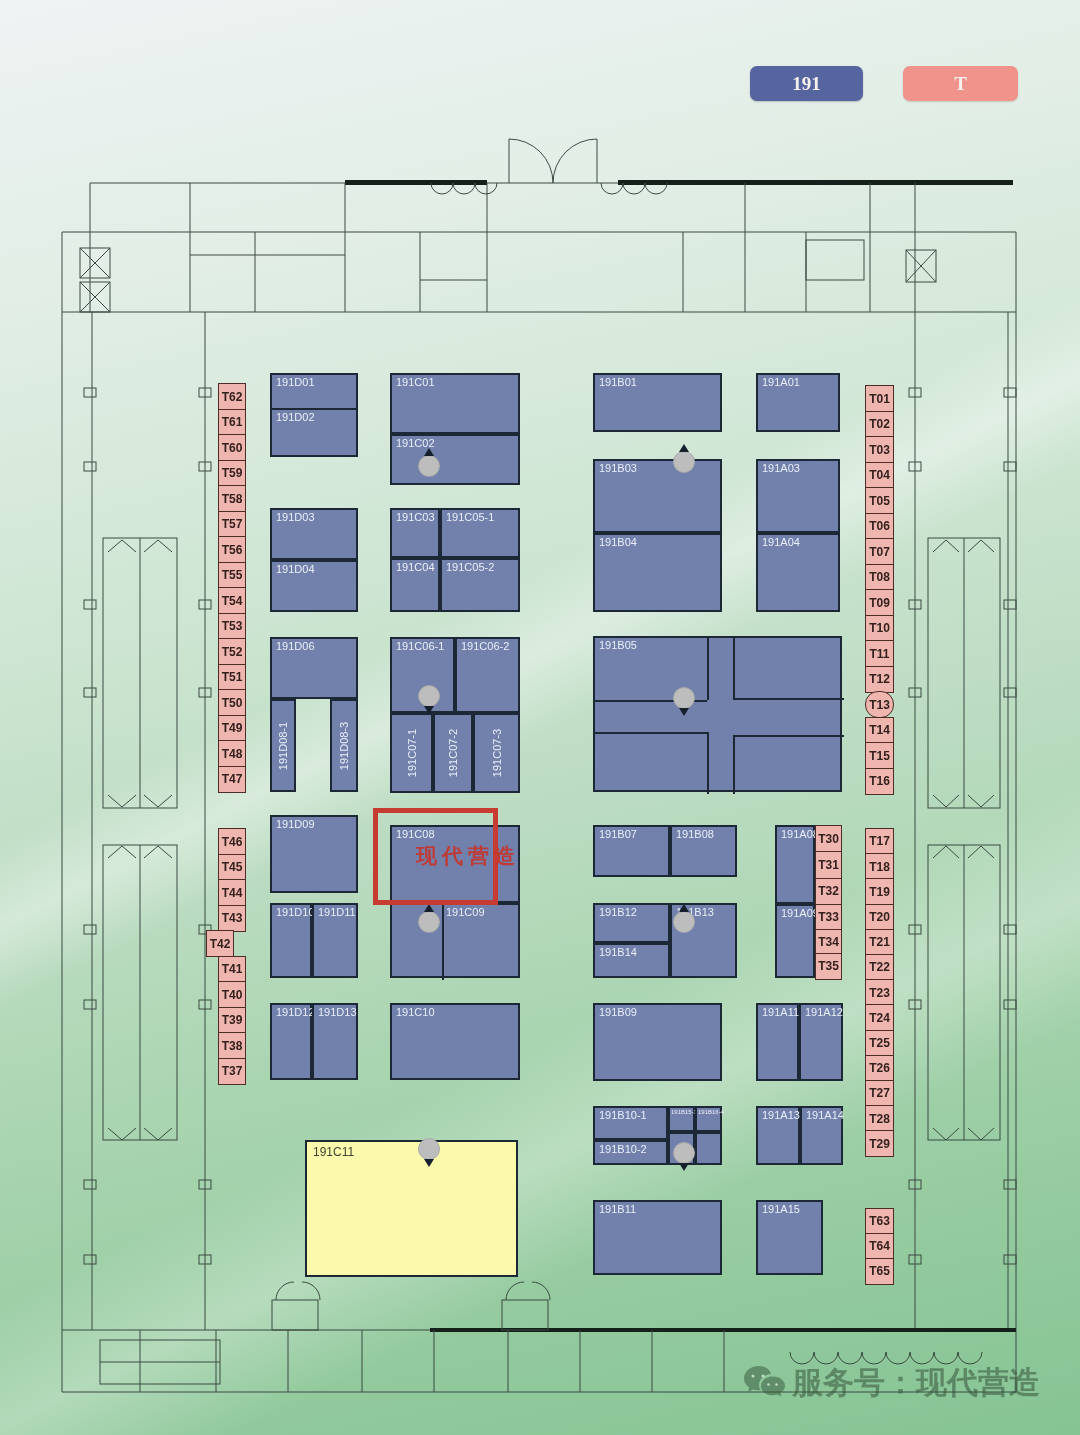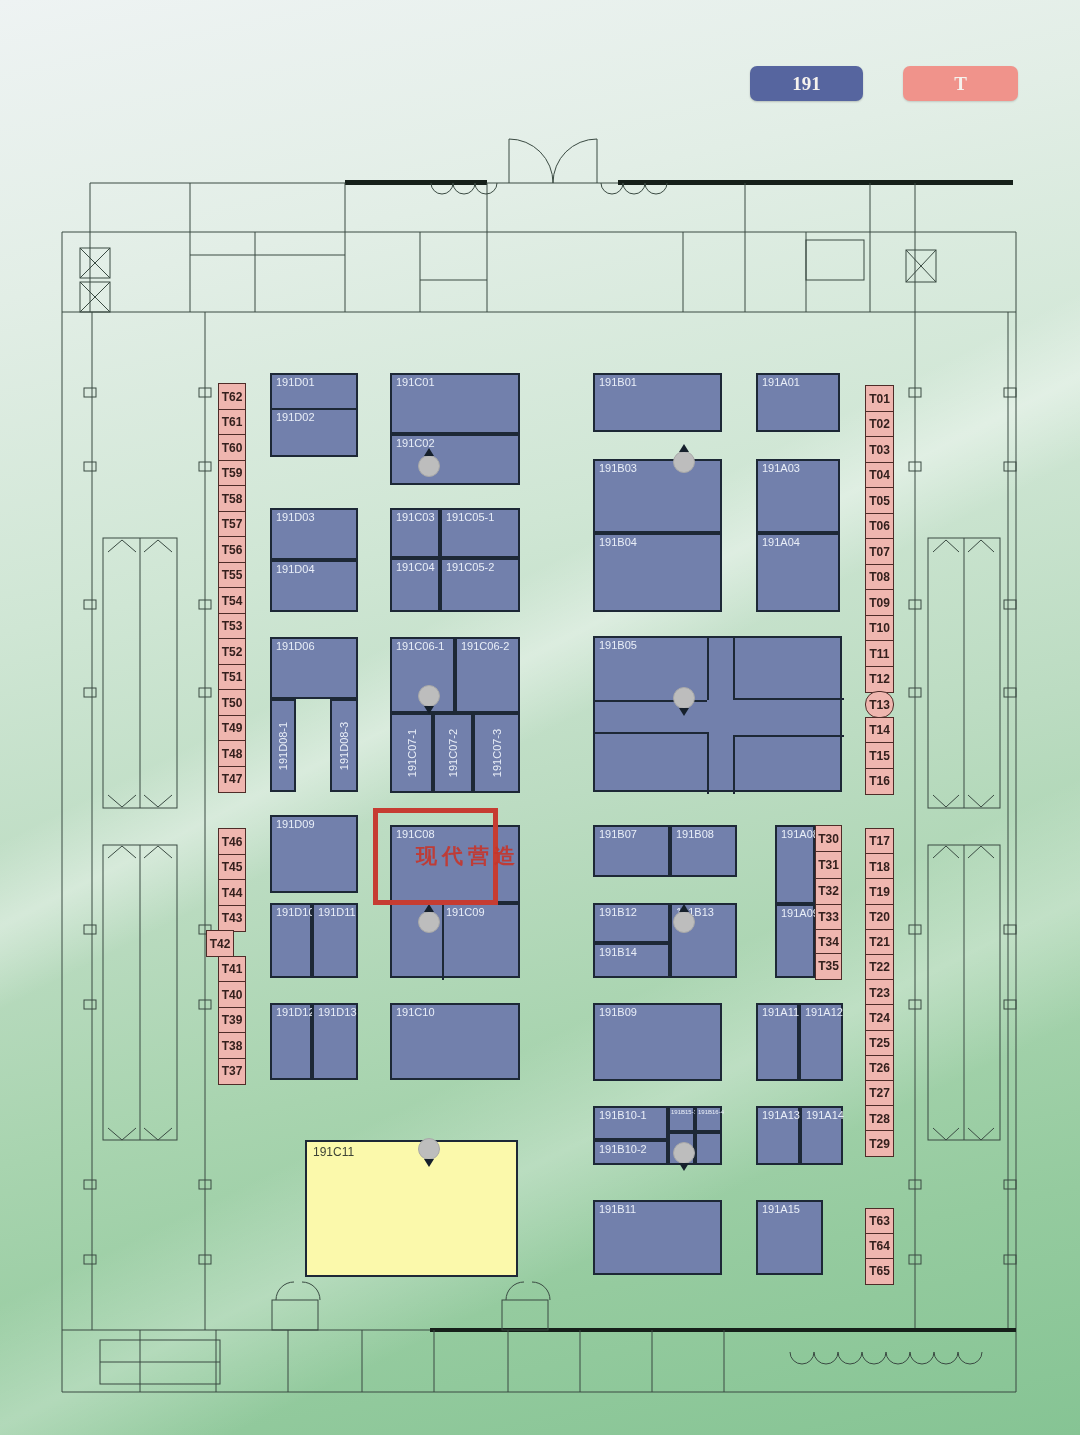--- a/index.html
+++ b/index.html
@@ -405,13 +405,28 @@
       <div class="pillar down" style="left: 673px; top: 687px;"></div>
       <div class="pillar up" style="left: 418px; top: 911px;"></div>
       <div class="pillar up" style="left: 673px; top: 911px;"></div>
       <div class="pillar down" style="left: 418px; top: 1138px;"></div>
       <div class="pillar down" style="left: 673px; top: 1142px;"></div>
     </div>
 
   <div class="hl-box" id="hl-box" style="left: 373px; top: 808px; width: 125px; height: 97px;"></div>
   <div class="hl-label" id="hl-label" style="left: 416px; top: 842px;">现代营造</div>
 
+  <div class="watermark">
+    <svg width="44" height="40" viewBox="0 0 44 40">
+      <g fill="rgba(52,84,58,0.5)">
+        <path d="M17,3 C8,3 2,9 2,15.5 c0,3.7 2,6.9 5.2,9.1 L6,29 l5-2.6 c1.8,.5 3.8,.8 6,.8 .5,0 1,0 1.5,-.1 C17.6,25.8 17,24 17,22 c0,-6 5.4,-10.6 12.2,-10.9 C27.8,6.4 22.9,3 17,3 z"></path>
+        <path d="M30.5,13.5 c-6.4,0 -11.5,4.2 -11.5,9.4 0,5.2 5.1,9.4 11.5,9.4 1.6,0 3.2,-.3 4.6,-.8 L39.5,33.5 l-1,-3.6 c2.7,-1.7 4.5,-4.4 4.5,-7 0,-5.2 -5.1,-9.4 -12.5,-9.4 z"></path>
+      </g>
+      <g fill="rgba(210,230,212,0.85)">
+        <circle cx="11" cy="13" r="1.6"></circle>
+          <circle cx="21" cy="13" r="1.6"></circle>
+        <circle cx="26.5" cy="21.5" r="1.3"></circle>
+          <circle cx="34.5" cy="21.5" r="1.3"></circle>
+      </g>
+    </svg>
+    <span>服务号：现代营造</span>
+  </div>
 </div>
 
 </body></html>

